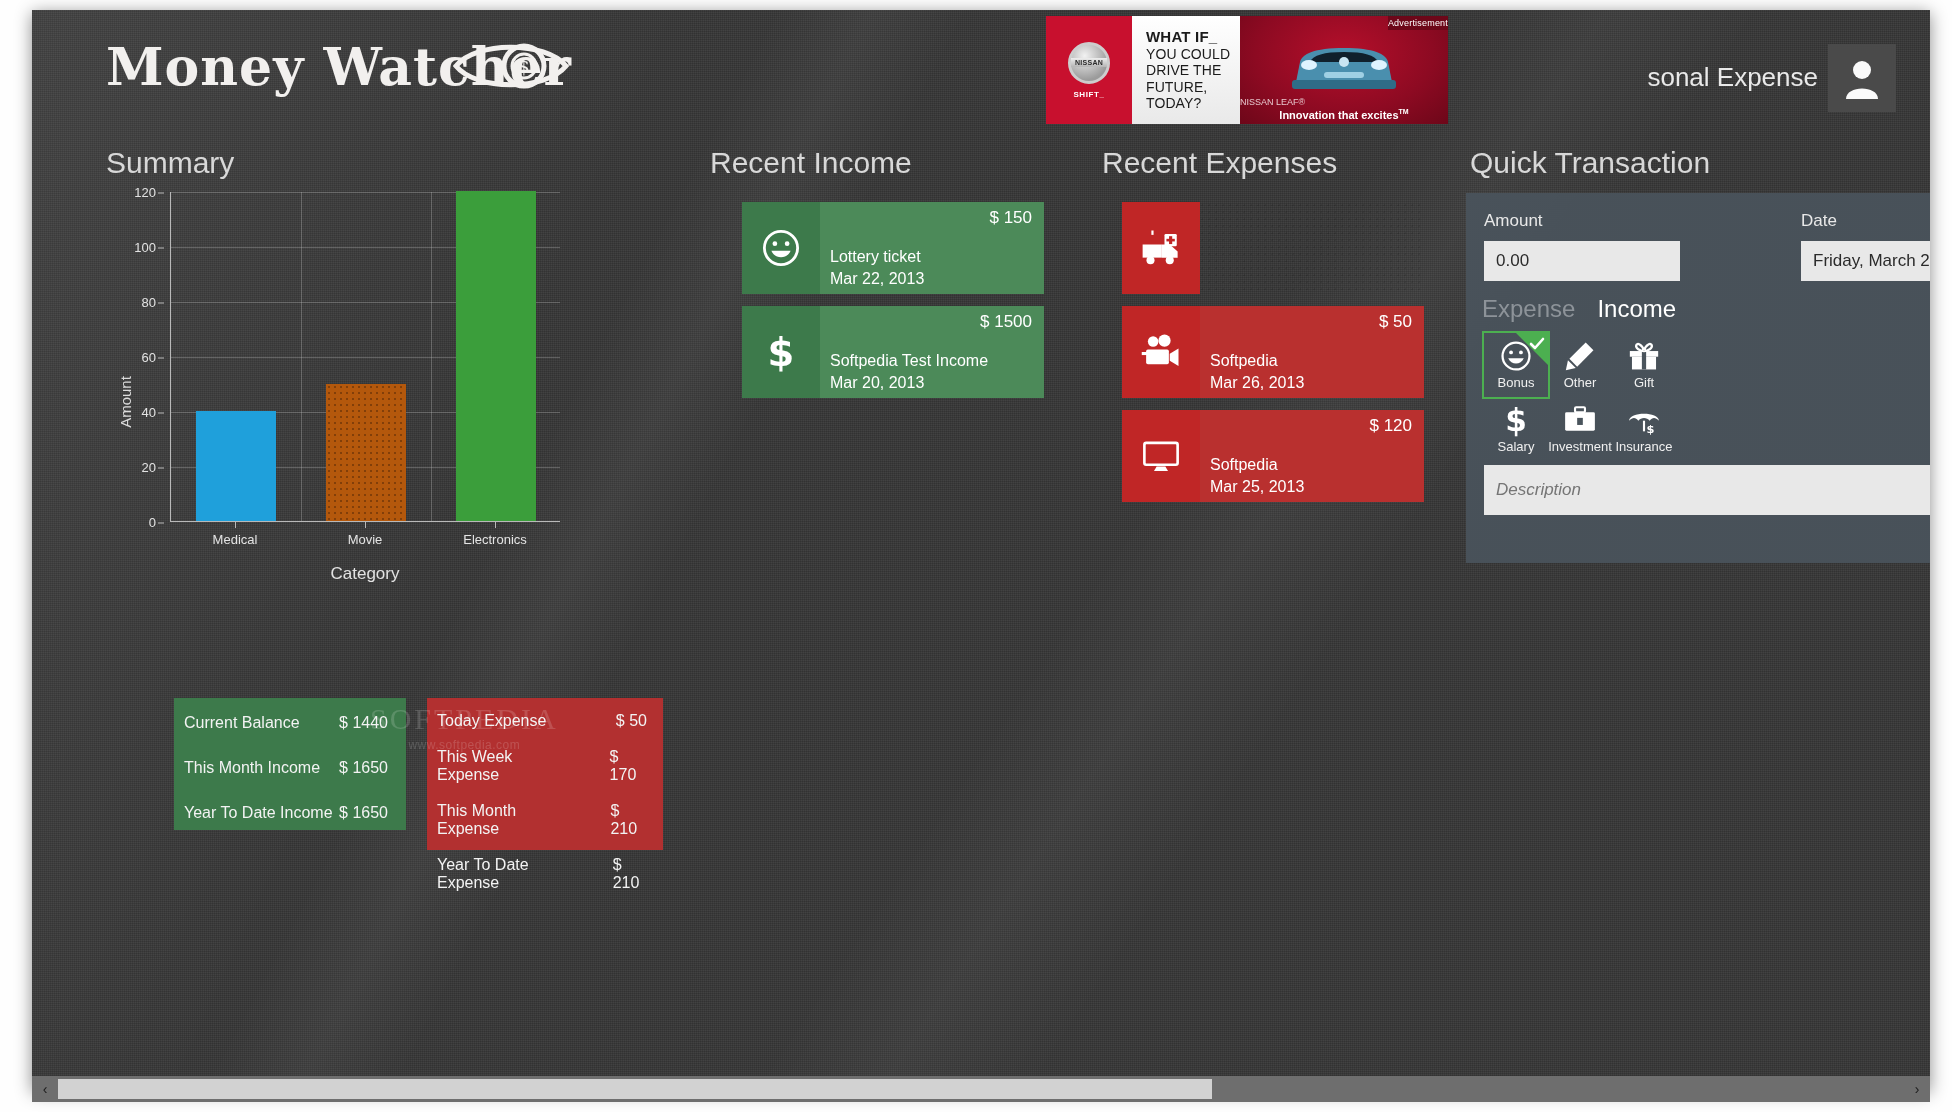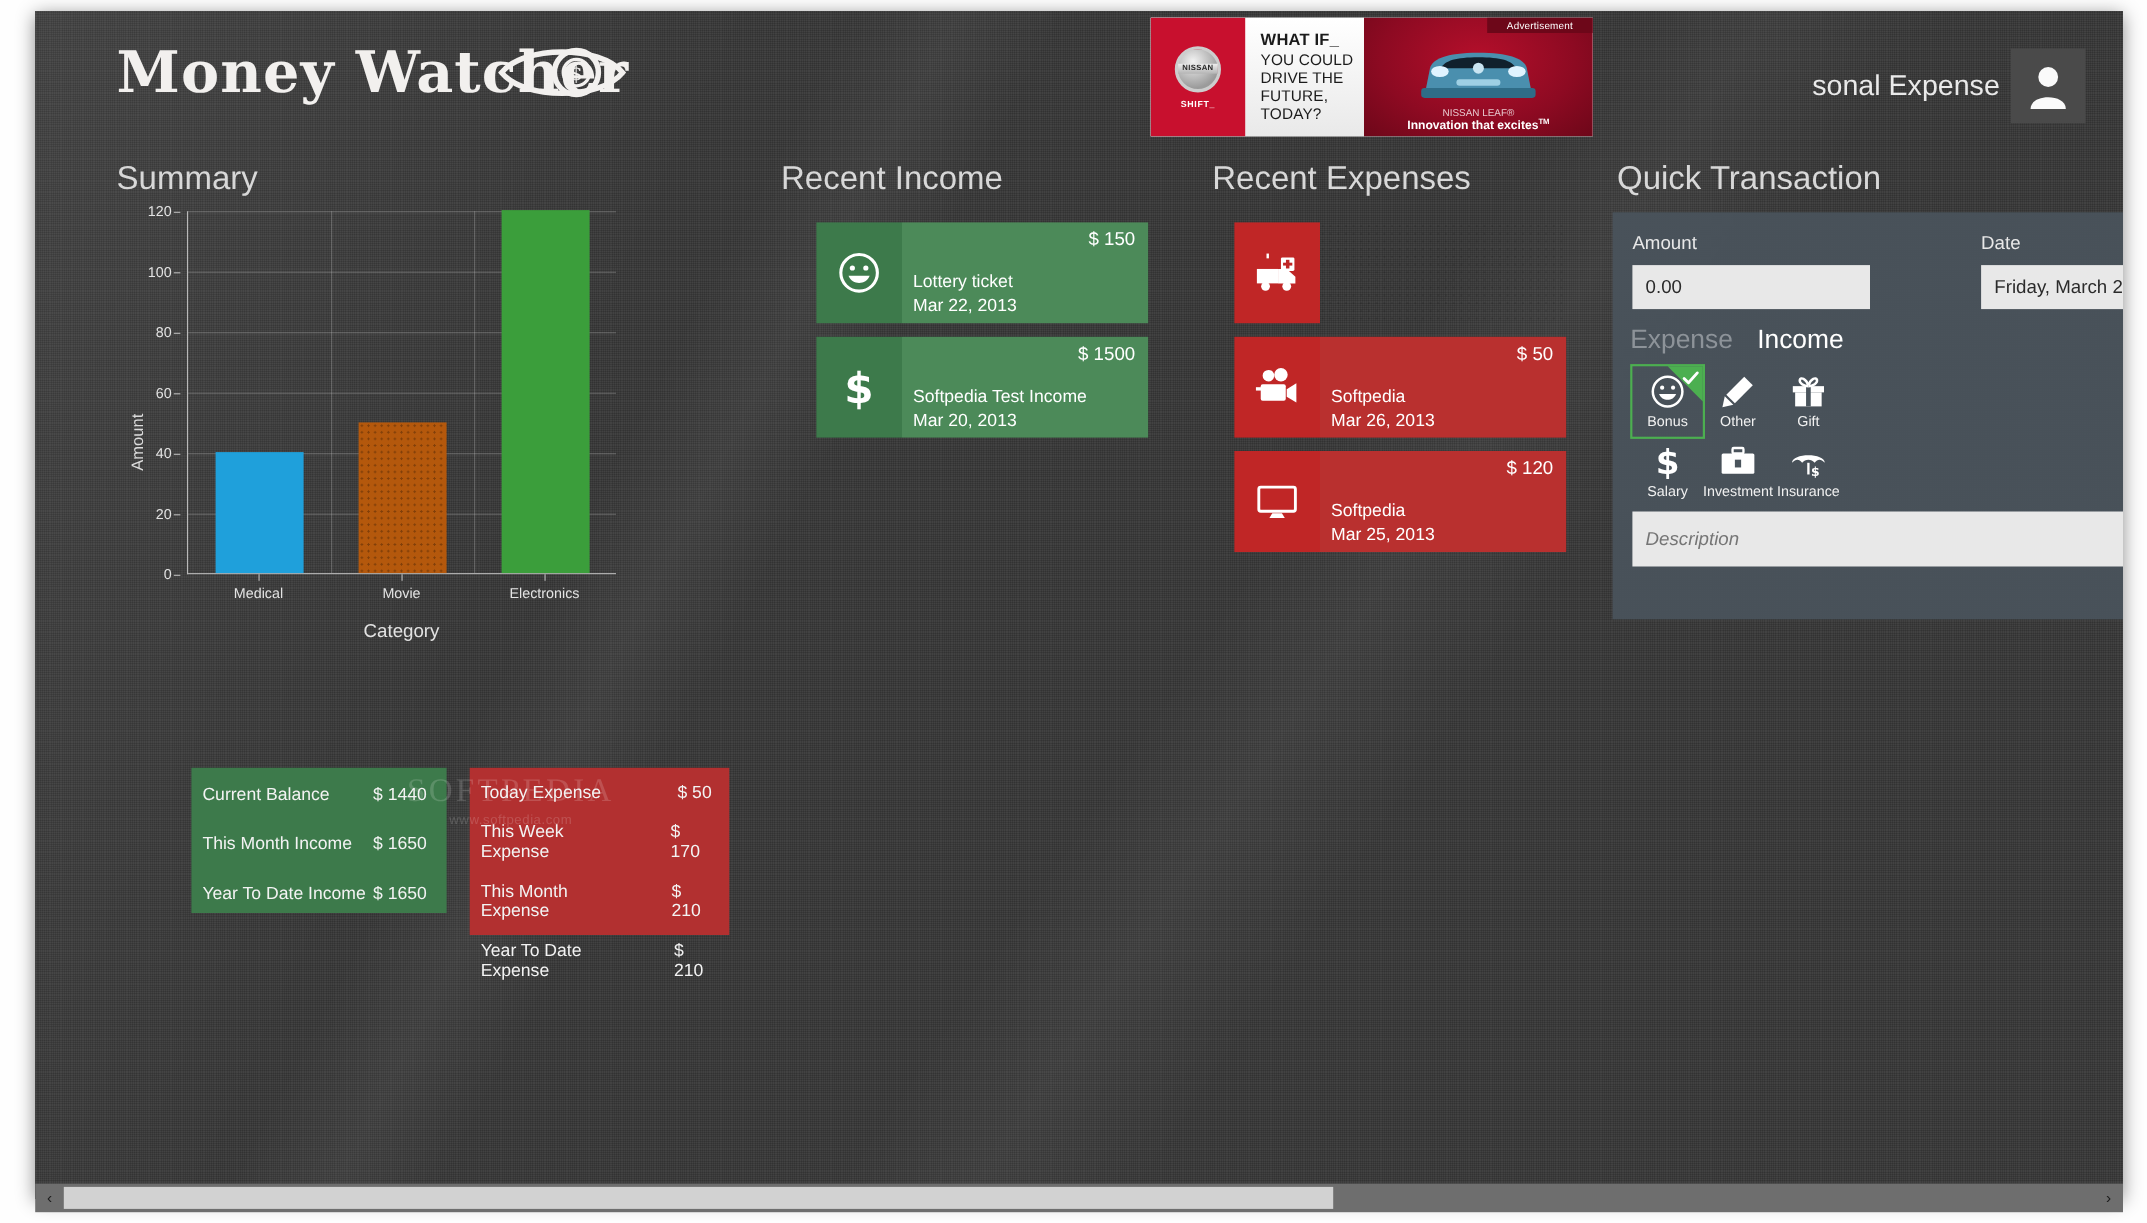--- a/index.html
+++ b/index.html
@@ -93,24 +93,24 @@
   #ad-copy .l1 { font-size: 15px; font-weight: bold; letter-spacing: .2px; }
   #ad-copy .l2, #ad-copy .l3, #ad-copy .l4 { font-size: 14px; letter-spacing: .1px; }
   #ad-right {
     width: 208px; height: 100%;
     background: radial-gradient(ellipse at 50% 35%, #b50f2b 0%, #8d0a22 60%, #6d0719 100%);
     position: relative;
   }
   #ad-label {
     position: absolute; right: 0; top: 0;
     background: #6d0719; color: #fff;
-    font-size: 9px; padding: 2px 18px; letter-spacing: .2px;
+    font-size: 9px; padding: 2px 0; letter-spacing: .2px;
   }
   #ad-car { position: absolute; left: 50%; top: 16px; transform: translateX(-50%); }
-  #ad-leaf { position: absolute; left: 0; right: 0; bottom: 17px; text-align: center; font-size: 9px; color: #e8c9cf; }
+  #ad-leaf { position: absolute; left: 0; right: 0; bottom: 17px; text-align: left; font-size: 9px; color: #e8c9cf; }
   #ad-tag { position: absolute; left: 0; right: 0; bottom: 3px; text-align: center; font-size: 11px; font-weight: bold; color: #ffffff; }
   #ad-tag sup { font-size: 7px; }
 
   
   .section-title {
     position: absolute;
     font-size: 30px; font-weight: 300; color: #d8d8d8;
     white-space: nowrap;
   }
 
@@ -211,21 +211,21 @@
   .qt-label { font-size: 17px; color: #e8e8e8; font-weight: 300; }
   #qt-amount-label { position: absolute; left: 18px; top: 18px; }
   #qt-date-label   { position: absolute; left: 335px; top: 18px; }
   .qt-input {
     position: absolute; height: 40px;
     background: #e8e8e8; border: none; outline: none;
     font-family: "Liberation Sans", sans-serif;
     font-size: 17px; color: #2b2b2b;
     padding: 0 12px;
   }
-  #qt-amount-input { left: 18px; top: 48px; width: 216px; }
+  #qt-amount-input { left: 18px; top: 48px; width: 196px; }
   #qt-date-input   { left: 335px; top: 48px; width: 200px; }
   #qt-desc-input {
     left: 18px; top: 272px; width: 484px; height: 50px;
     font-style: italic; color: #6a6a6a;
   }
 
   #qt-tabs { position: absolute; left: 16px; top: 102px; display: flex; gap: 22px; align-items: baseline; }
   .qt-tab { font-size: 24px; font-weight: 300; cursor: default; }
   .qt-tab.inactive { color: #8d9399; }
   .qt-tab.active   { color: #ffffff; }

